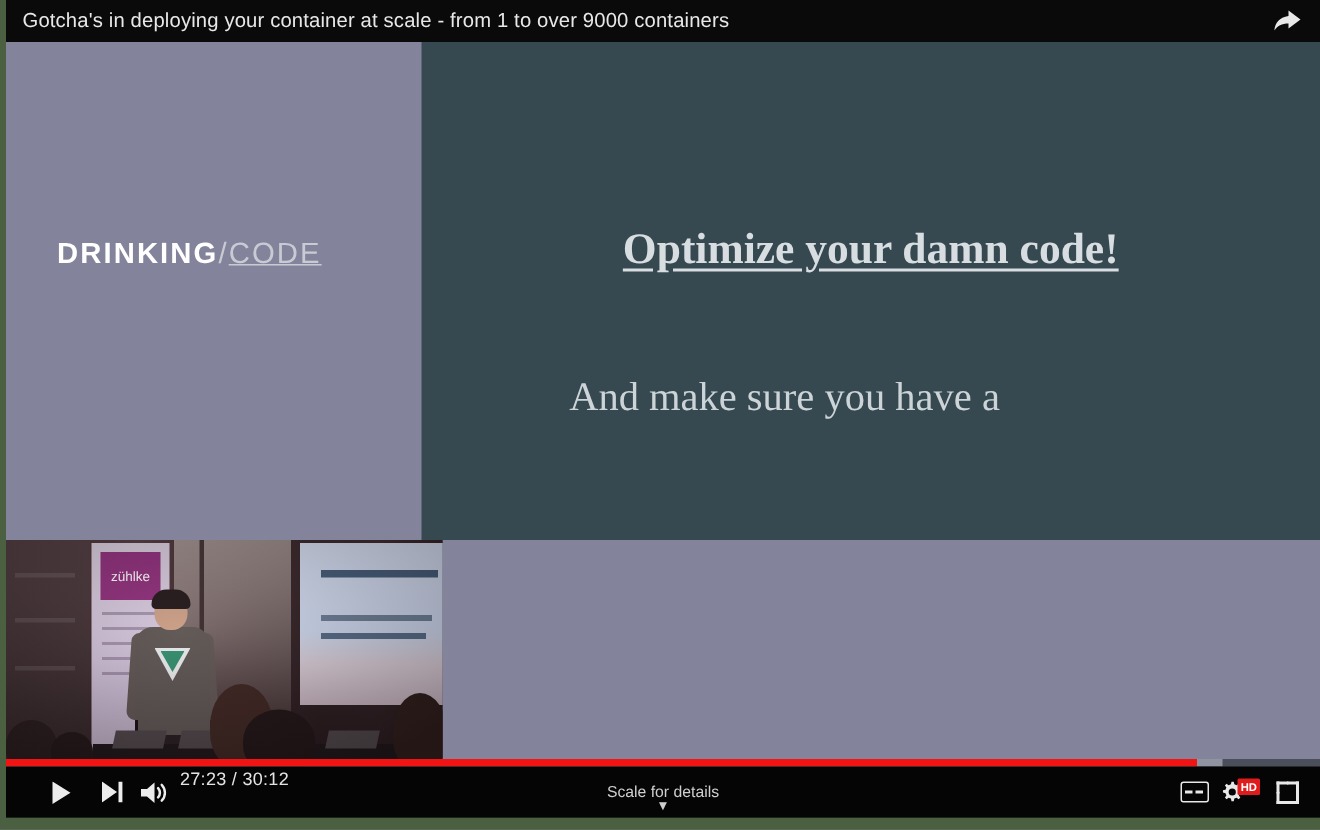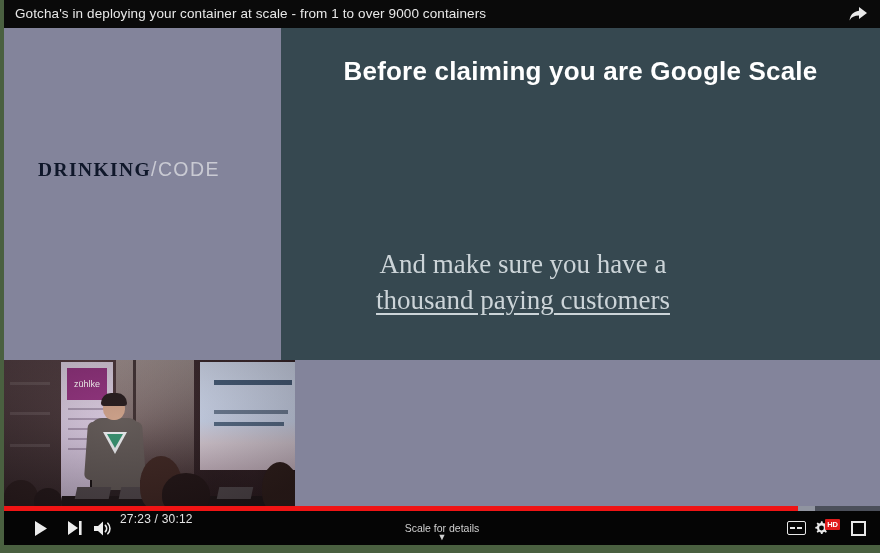--- a/index.html
+++ b/index.html
@@ -108,21 +108,21 @@
   }
   #logo-tagline {
     margin-top: 12px;
     font-size: 19.5px;
     font-weight: 700;
     letter-spacing: 1.4px;
     line-height: 22px;
   }
   .tag-drink { color: #4fcdc5; }
   .tag-slash { color: #c9cad3; font-weight: 400; }
-  .tag-code  { color: #c9cad3; font-weight: 400; }
+  .tag-code  { color: #c9cad3; font-weight: 400; text-decoration: underline; }
 
   
   #slide-title {
     position: absolute;
     left: 277px;
     top: 28px;
     width: 599px;
     text-align: center;
     font-family: "Liberation Sans Narrow", "Liberation Sans", sans-serif;
     font-size: 26px;
@@ -400,28 +400,27 @@
   </div>
 
   <div id="stage">
 
     <div id="slide-left" style="background: rgb(131, 132, 155);"></div>
     <div id="slide-right" style="background: rgb(54, 72, 80);"></div>
     <div id="slide-belowfill" style="background: rgb(131, 132, 155);"></div>
 
     <div id="logo-block">
       <div id="logo-tagline">
-        <span class="tag-drink" style="color: #0f172a; font-family: Liberation Serif, serif;">DRINKING</span><span class="tag-slash" style="color: rgb(201, 202, 211);">/</span><span class="tag-code" style="color: rgb(201, 202, 211);">CODE</span>
+        <span class="tag-drink" style="color: #ffffff;">DRINKING</span><span class="tag-slash" style="color: rgb(201, 202, 211);">/</span><span class="tag-code" style="color: rgb(201, 202, 211);">CODE</span>
       </div>
     </div>
 
-    <div id="slide-title">Before claiming you are Google Scale</div>
+    <div id="slide-headline">Optimize your damn code!</div>
     <div id="slide-body">
       <div>And make sure you have a</div>
-      <div class="underlined">thousand paying customers</div>
     </div>
 
     <div id="pip">
       <div class="scene">
         <div class="bg-room"></div>
         <div class="wall-left"></div>
         <div class="shelf" style="left:6px;top:22px;width:40px;height:3px;"></div>
         <div class="shelf" style="left:6px;top:52px;width:40px;height:3px;"></div>
         <div class="shelf" style="left:6px;top:84px;width:40px;height:3px;"></div>
         <div class="window-mid"></div>

